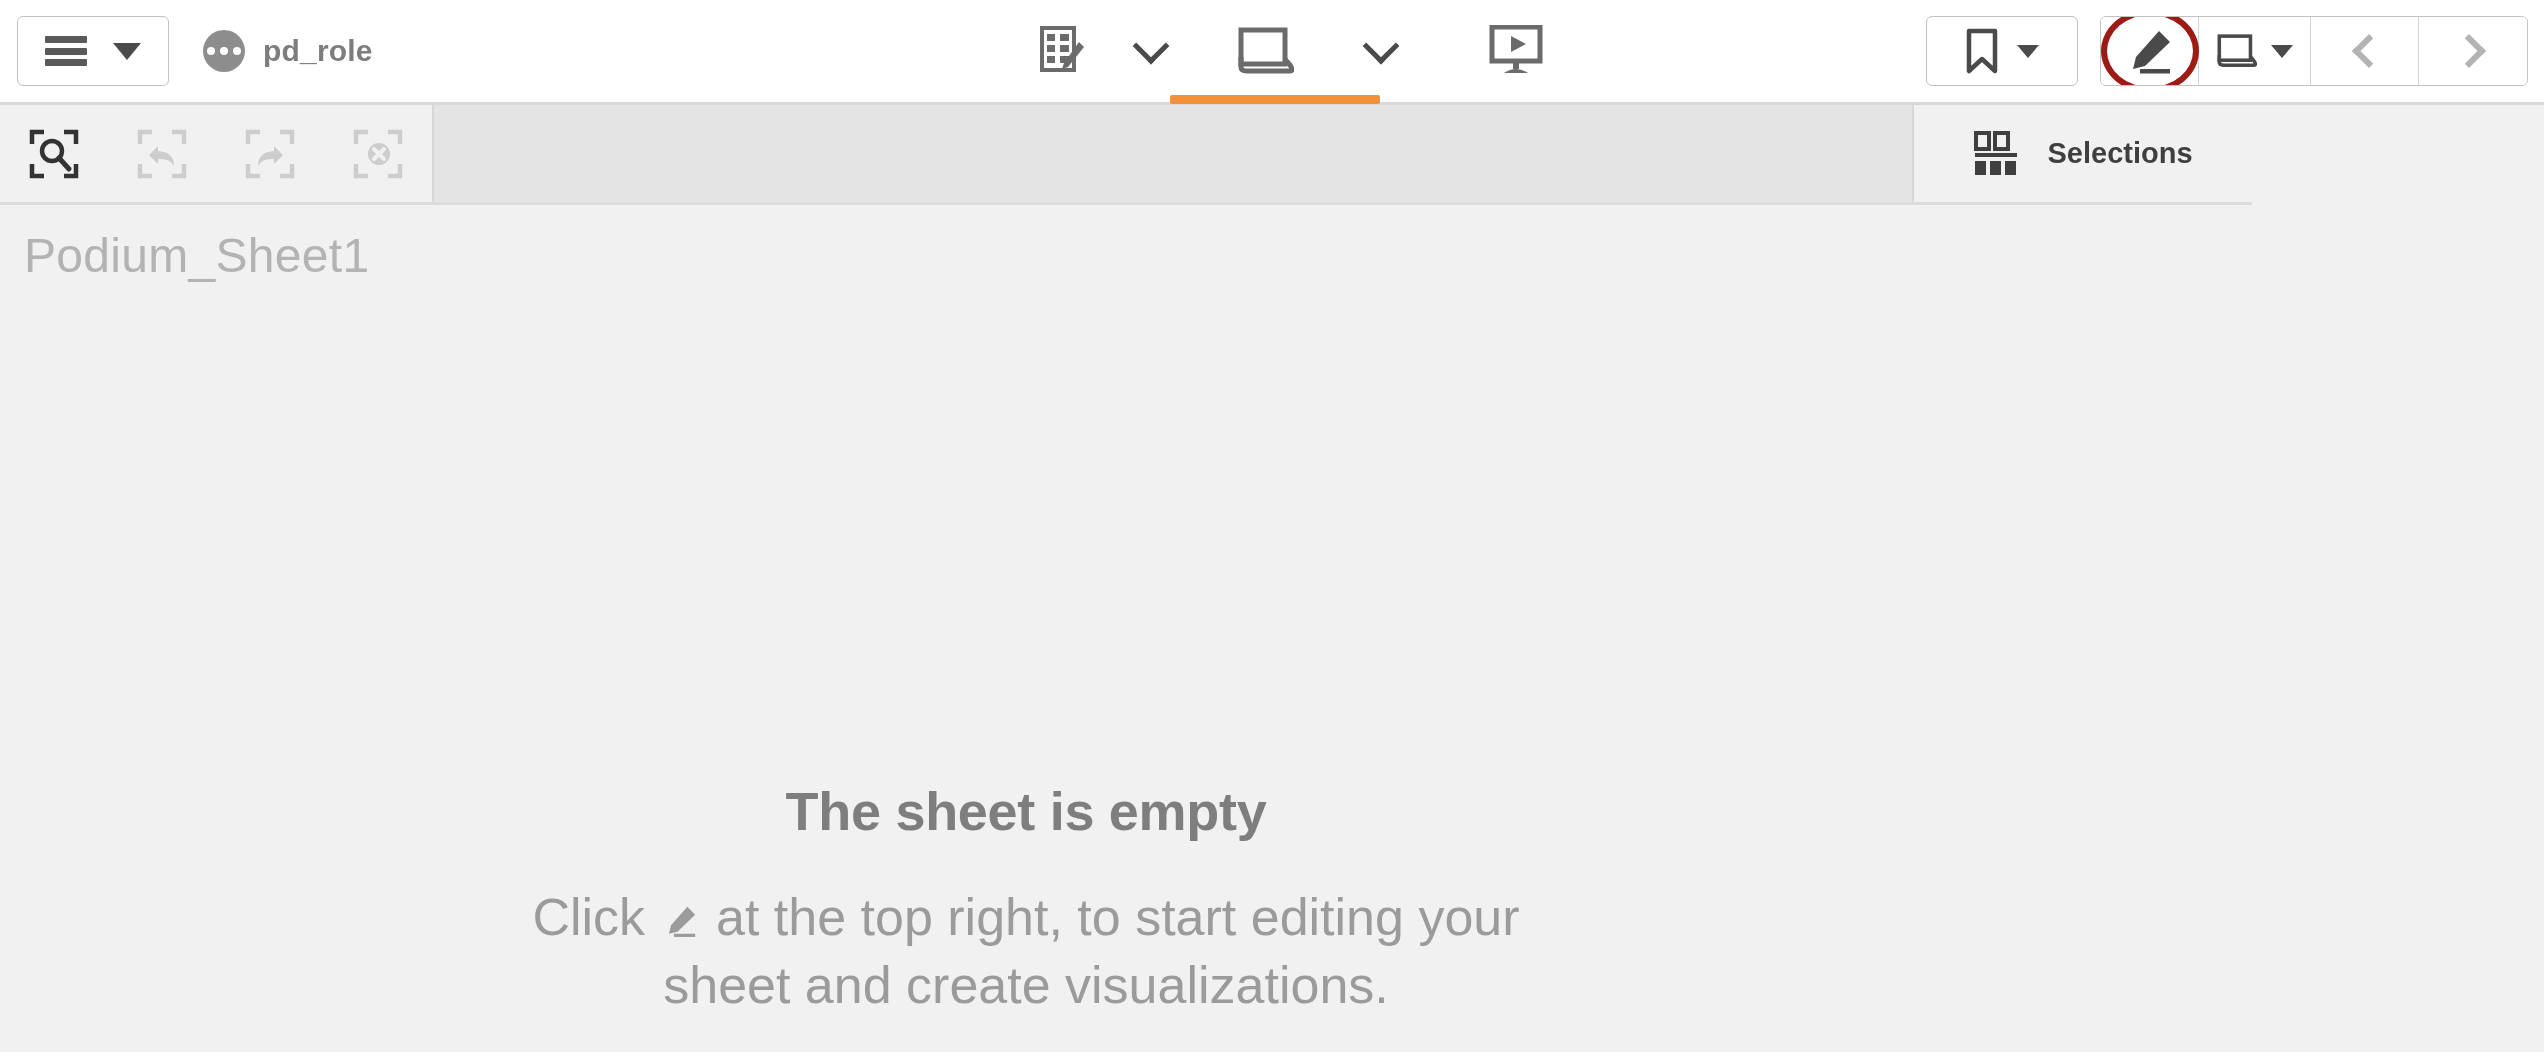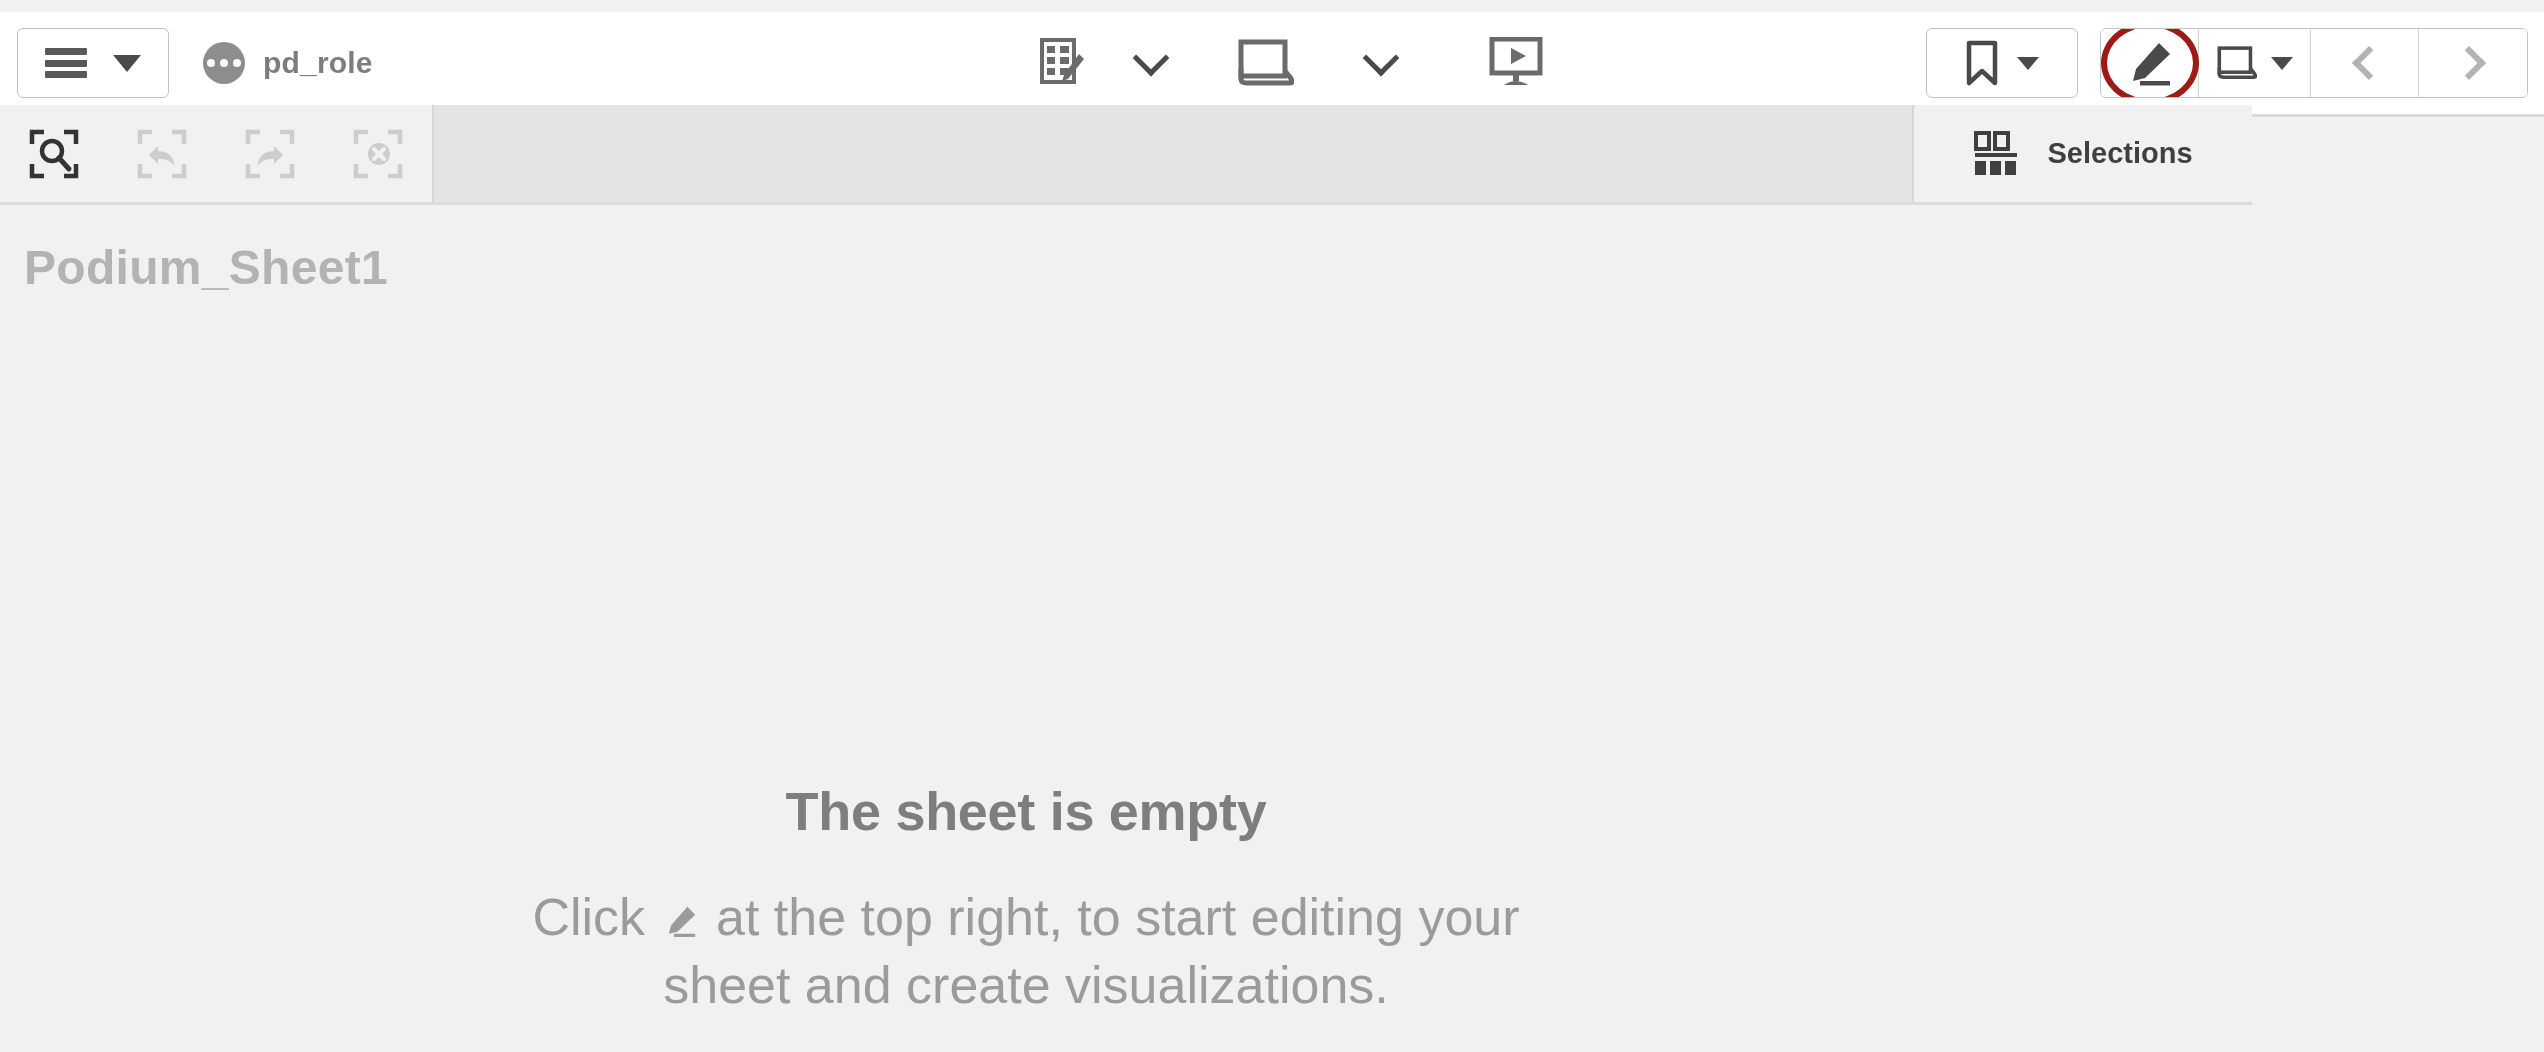--- a/index.html
+++ b/index.html
@@ -5,21 +5,21 @@
   * { box-sizing: border-box; margin: 0; padding: 0; }
   html, body {
     width: 2544px; height: 1052px;
     background: #f1f1f1;
     font-family: "Liberation Sans", sans-serif;
     overflow: hidden;
   }
 
   
   .topbar {
-    position: absolute; left: 0; top: 12px;
+    position: absolute; left: 0; top: 0;
     width: 2544px; height: 105px;
     background: #ffffff;
     border-bottom: 3px solid #d8d8d8;
   }
 
   .btn-outline {
     background: #ffffff;
     border: 1.5px solid #c2c2c2;
     border-radius: 6px;
     display: flex; align-items: center; justify-content: center;
@@ -144,22 +144,22 @@
   .sel-mid { flex: 1; background: #e4e4e4; border-right: 2px solid #d7d7d7; }
   .sel-right {
     width: 338px; height: 100%;
     display: flex; align-items: center; justify-content: center; gap: 26px;
     cursor: pointer;
   }
   .sel-label { font-size: 29px; font-weight: bold; color: #3f3f3f; }
 
   
   .sheet-title {
-    position: absolute; left: 24px; top: 240px;
-    font-size: 48px; color: #b3b3b3; font-weight: bold;
+    position: absolute; left: 24px; top: 228px;
+    font-size: 48px; color: #b3b3b3; font-weight: normal;
     letter-spacing: .3px;
   }
   .empty-state {
     position: absolute; left: 0; top: 780px;
     width: 2052px; text-align: center;
   }
   .empty-head {
     font-size: 54px; font-weight: bold; color: #7e7e7e;
     letter-spacing: -.3px;
   }

